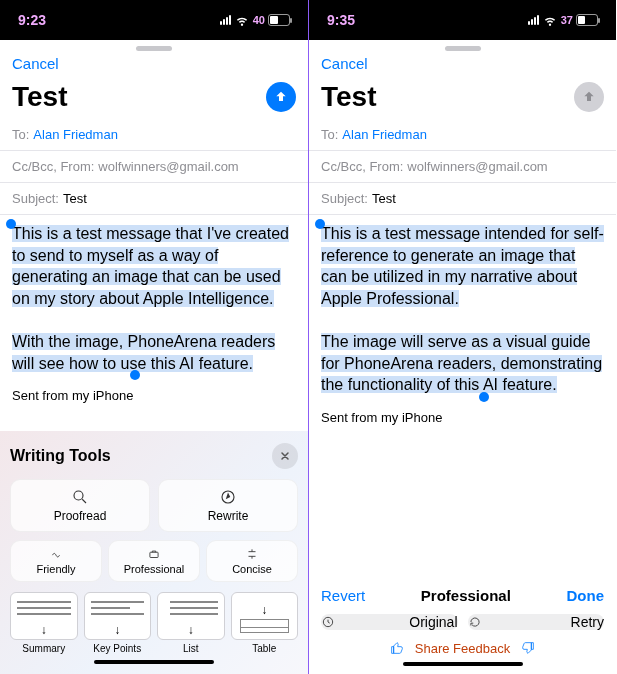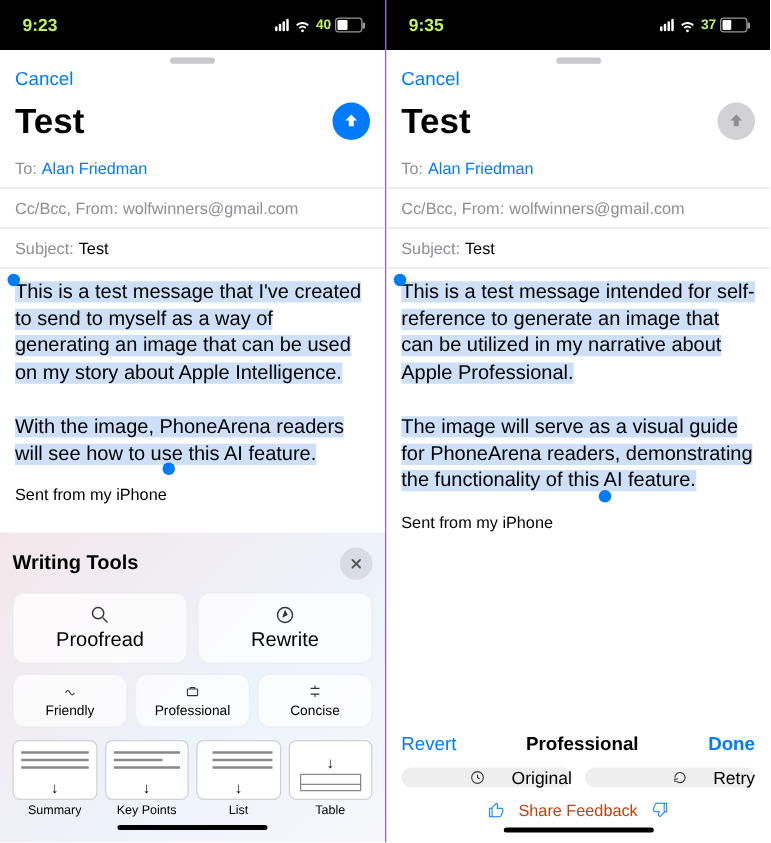--- a/index.html
+++ b/index.html
@@ -1,21 +1,21 @@
 <!DOCTYPE html>
 <html><head>
 <meta charset="utf-8">
 <style>
   * { box-sizing: border-box; margin: 0; padding: 0; }
   html, body { width: 617px; height: 674px; font-family: -apple-system, "SF Pro Text", "Helvetica Neue", Arial, sans-serif; background: #fff; color: #000; overflow: hidden; }
   .split { display: flex; width: 617px; height: 674px; }
   .phone { width: 308px; height: 674px; position: relative; background: #fff; display: flex; flex-direction: column; }
   .phone + .phone { border-left: 1px solid #8b5cf6; }
 
-  .status-bar { height: 40px; background: #000; color: #bef264; display: flex; align-items: center; justify-content: space-between; padding: 0 18px; font-size: 14px; font-weight: 600; }
+  .status-bar { height: 40px; background: #000; color: #f0abfc; display: flex; align-items: center; justify-content: space-between; padding: 0 18px; font-size: 14px; font-weight: 600; }
   .status-right { display: flex; align-items: center; gap: 4px; text-align: right; }
   .cell { display: inline-flex; align-items: flex-end; gap: 1px; }
   .cell i { width: 2px; background: #fff; border-radius: 1px; display: block; }
   .cell i:nth-child(1){height:4px;} .cell i:nth-child(2){height:6px;} .cell i:nth-child(3){height:8px;} .cell i:nth-child(4){height:10px;}
   .wifi { width: 14px; height: 14px; }
   .battery { display: inline-flex; align-items: center; gap: 3px; font-size: 11px; font-weight: 700; }
   .battery .pill { width: 22px; height: 12px; border: 1px solid rgba(255,255,255,.6); border-radius: 3px; position: relative; }
   .battery .pill::after { content:""; position:absolute; right:-3px; top:3px; width:2px; height:5px; background:rgba(255,255,255,.6); border-radius:1px;}
   .battery .fill { position:absolute; left:1px; top:1px; bottom:1px; background:#fff; border-radius:1px; }
 
@@ -39,36 +39,36 @@
   .handle { width:10px; height:10px; background:#007aff; border-radius:50%; position:absolute; }
 
   .signature { padding: 6px 12px; font-size: 13px; }
 
   
   .tools-panel { margin-top:auto; background: linear-gradient(135deg,#f3e7ea 0%, #eef3fb 60%, #f7f7fb 100%); padding: 12px 10px 6px; }
   .tools-head { display:flex; align-items:center; justify-content:space-between; margin-bottom:10px; }
   .tools-title { font-weight:700; font-size:16px; }
   .close-pill { width:26px; height:26px; border-radius:50%; background:rgba(120,120,128,.18); display:flex; align-items:center; justify-content:center;}
   .row2 { display:flex; gap:8px; }
-  .big-btn { flex:1; background:rgba(255,255,255,.75); border:1px solid rgba(0,0,0,.05); border-radius:10px; padding:8px 4px; text-align:center; font-size:16px;}
+  .big-btn { flex:1; background:rgba(255,255,255,.75); border:1px solid rgba(0,0,0,.05); border-radius:10px; padding:8px 4px; text-align:center; font-size:12px;}
   .big-btn .ic { display:block; margin:0 auto 3px; }
   .row3 { display:flex; gap:6px; margin-top:8px; }
   .tone-btn { flex:1; background:rgba(255,255,255,.75); border:1px solid rgba(0,0,0,.05); border-radius:10px; padding:6px 2px; text-align:center; font-size:11px;}
   .row4 { display:flex; gap:6px; margin-top:10px; }
   .fmt { flex:1; text-align:center; font-size:10px; }
   .fmt .thumb { height:48px; background:#fff; border:1px solid #d0d0d5; border-radius:6px; margin-bottom:3px; position:relative; overflow:hidden;}
   .tline{position:absolute; left:6px; right:6px; height:2px; background:#888;}
 
   
   .review-panel { margin-top:auto; padding: 8px 12px 4px; }
   .review-head { display:flex; align-items:center; justify-content:space-between; margin-bottom:10px; }
   .review-head .mid { font-weight:600; font-size:15px; }
   .review-head .side { color:#007aff; font-size:15px; }
   .review-btns { display:flex; gap:10px; }
-  .pill-btn { flex:1; background:#eeeeef; border-radius:20px; padding:0 0; text-align:center; font-size:14px; display:flex; align-items:center; justify-content:flex-end; gap:20px; }
+  .pill-btn { flex:1; background:#eeeeef; border-radius:20px; padding:0 0; text-align:center; font-size:14px; display:flex; align-items:center; justify-content:space-between; gap:20px; }
   .feedback { display:flex; align-items:center; justify-content:center; gap:10px; color:#c2410c; font-size:13px; margin-top:10px; }
 
   .home-ind { width:120px; height:4px; background:#000; border-radius:3px; margin:6px auto 4px;}
 </style>
 </head>
 <body>
 
 <div class="split">
 
   <div class="phone">

